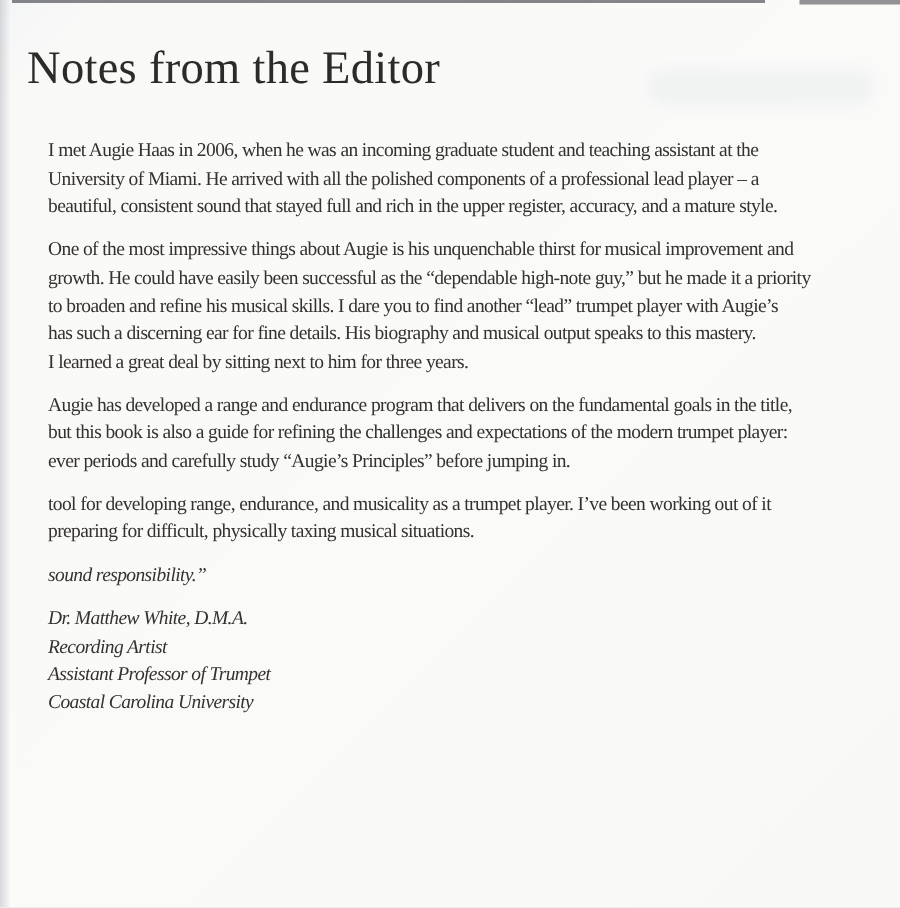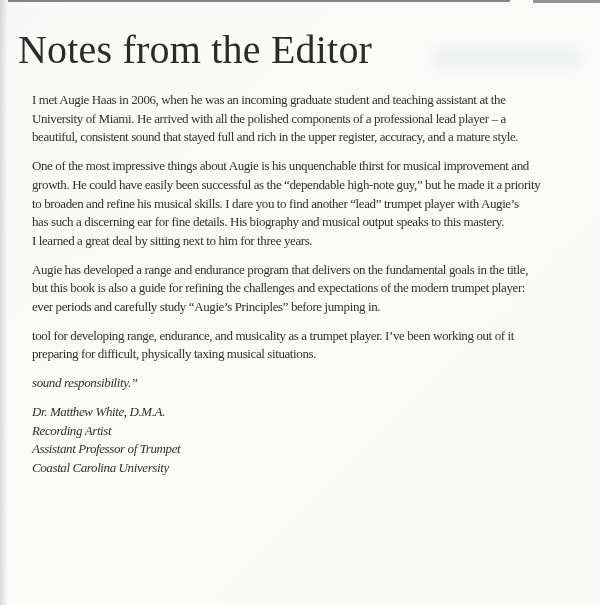--- a/index.html
+++ b/index.html
@@ -25,21 +25,21 @@
     background:#5a5b60; opacity:0.65;
   }
   .ghost-smudge {
     position:absolute; left:432px; top:46px; width:150px; height:24px;
     background:rgba(185,198,205,0.14);
     filter:blur(5px);
     border-radius:10px;
   }
   h1.title {
     position:absolute; left:18px; top:28px; margin:0;
-    font-size:40px; font-weight:400; line-height:1.1;
+    font-size:31px; font-weight:400; line-height:1.1;
     color:#2c2b29;
     letter-spacing:0.2px;
   }
   .content {
     position:absolute; left:32px; top:91px; width:578px;
     font-size:13px; line-height:18.7px; letter-spacing:-0.4px;
     color:#35322e;
   }
   .para { margin:0 0 10px 0; }
   .para:last-child { margin-bottom:0;font-style:italic; }

